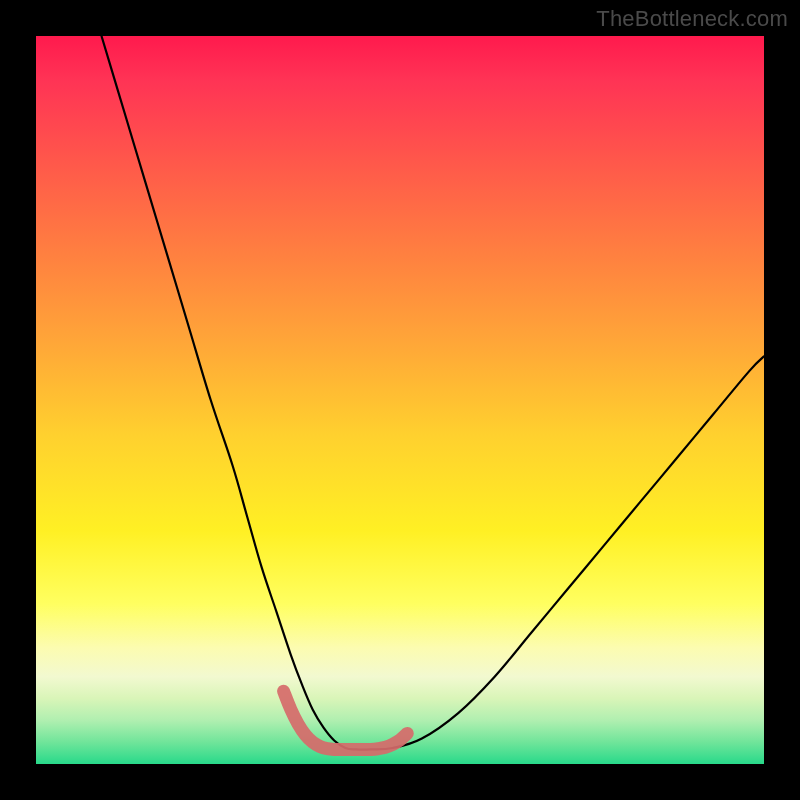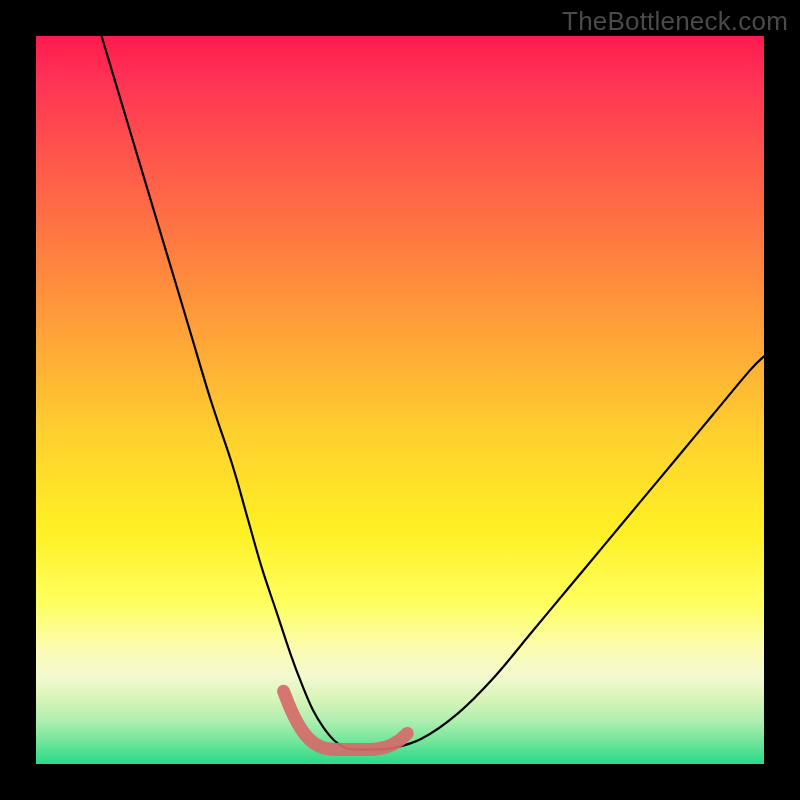--- a/index.html
+++ b/index.html
@@ -40,21 +40,21 @@
       #b0efb0 94%,
       #70e59a 97%,
       #28d98a 100%
     );
   }
   .watermark {
     position: absolute;
     top: 6px;
     right: 12px;
     color: #4a4a4a;
-    font-size: 26px;
+    font-size: 22px;
     letter-spacing: 0.2px;
     user-select: none;
   }
   svg.curve {
     position: absolute;
     left: 0;
     top: 0;
     width: 728px;
     height: 728px;
     overflow: visible;

